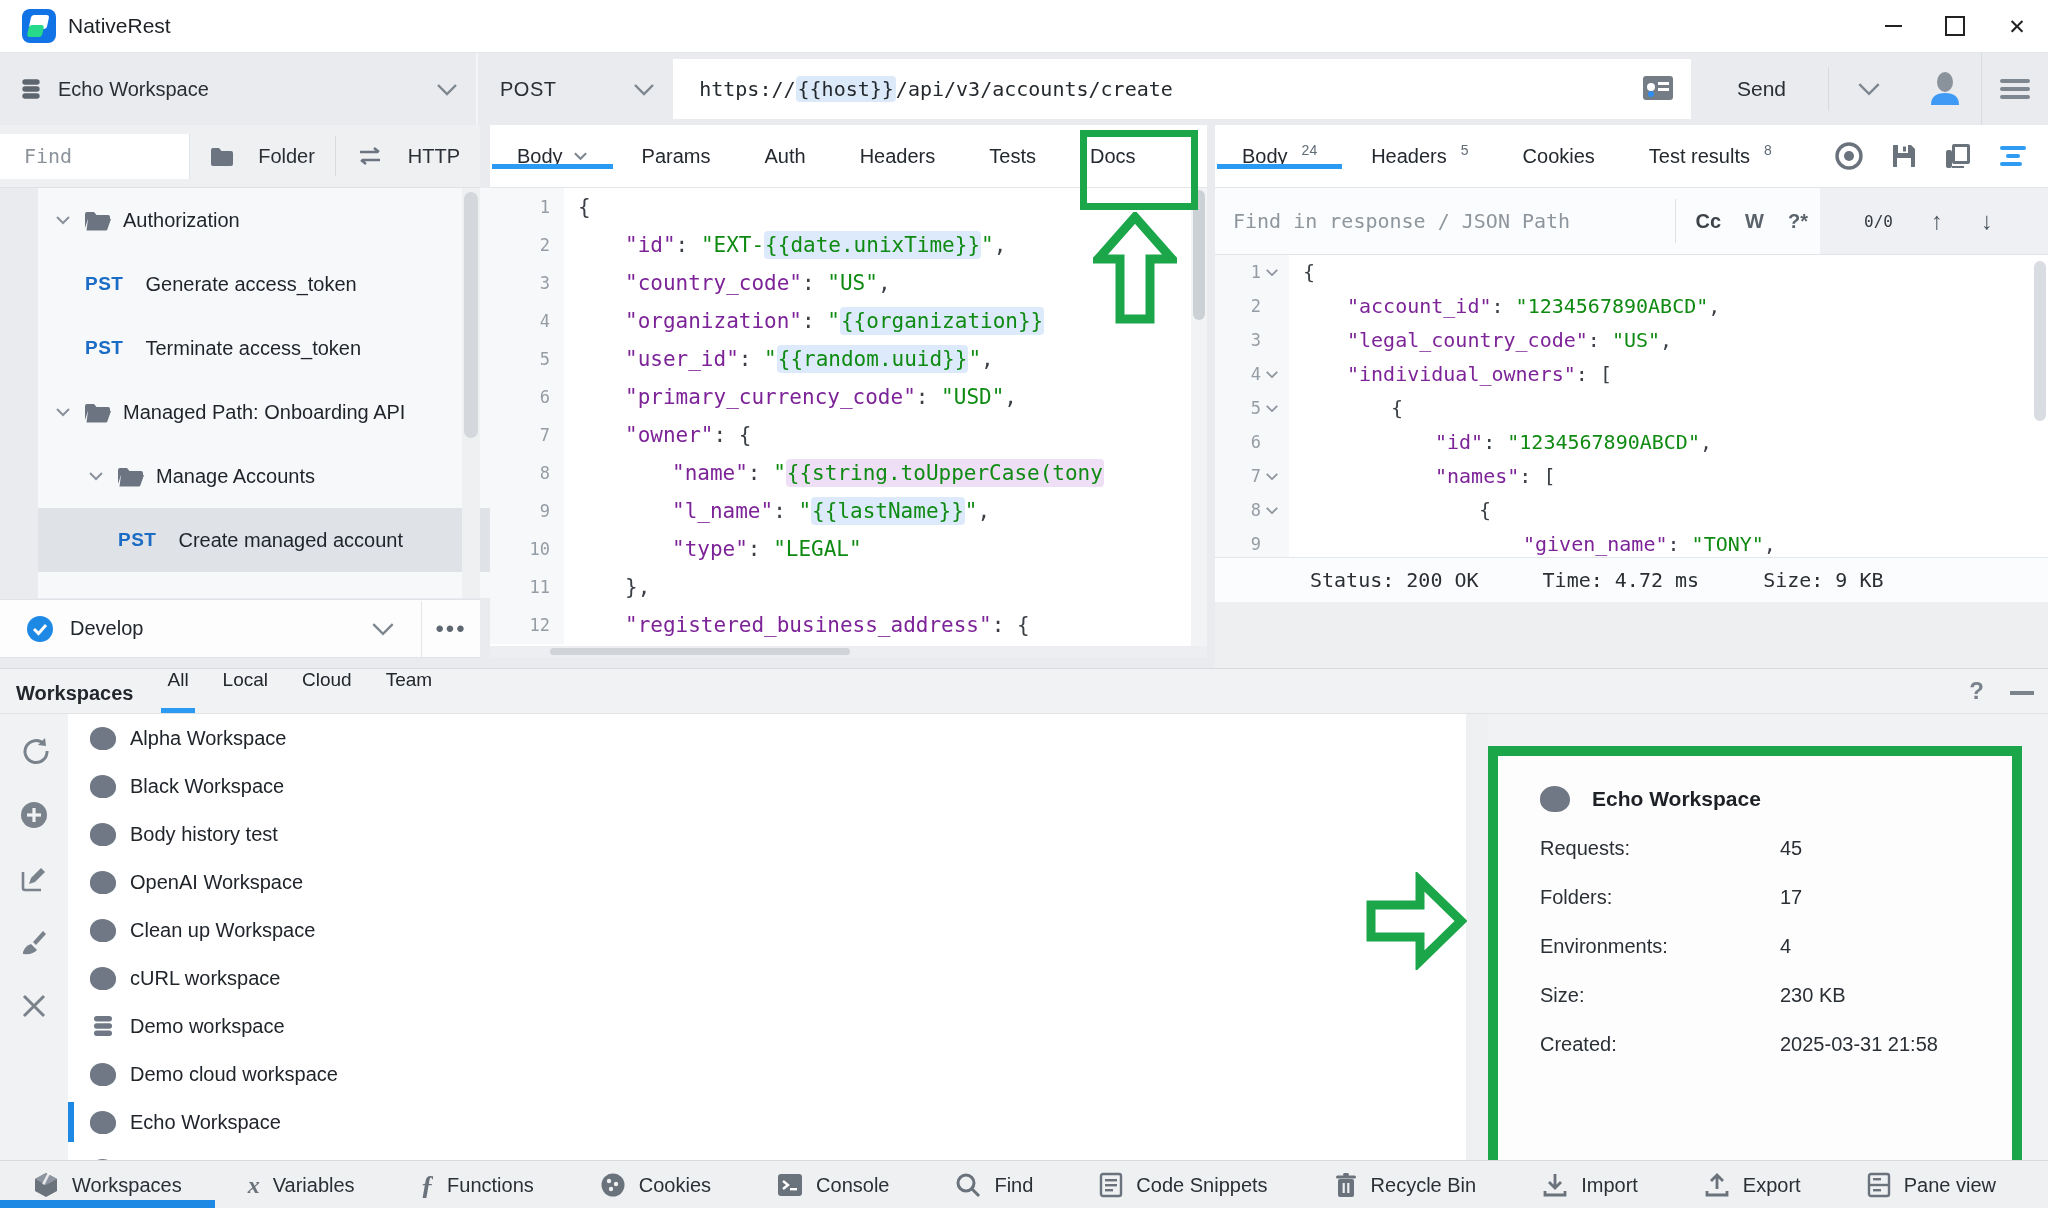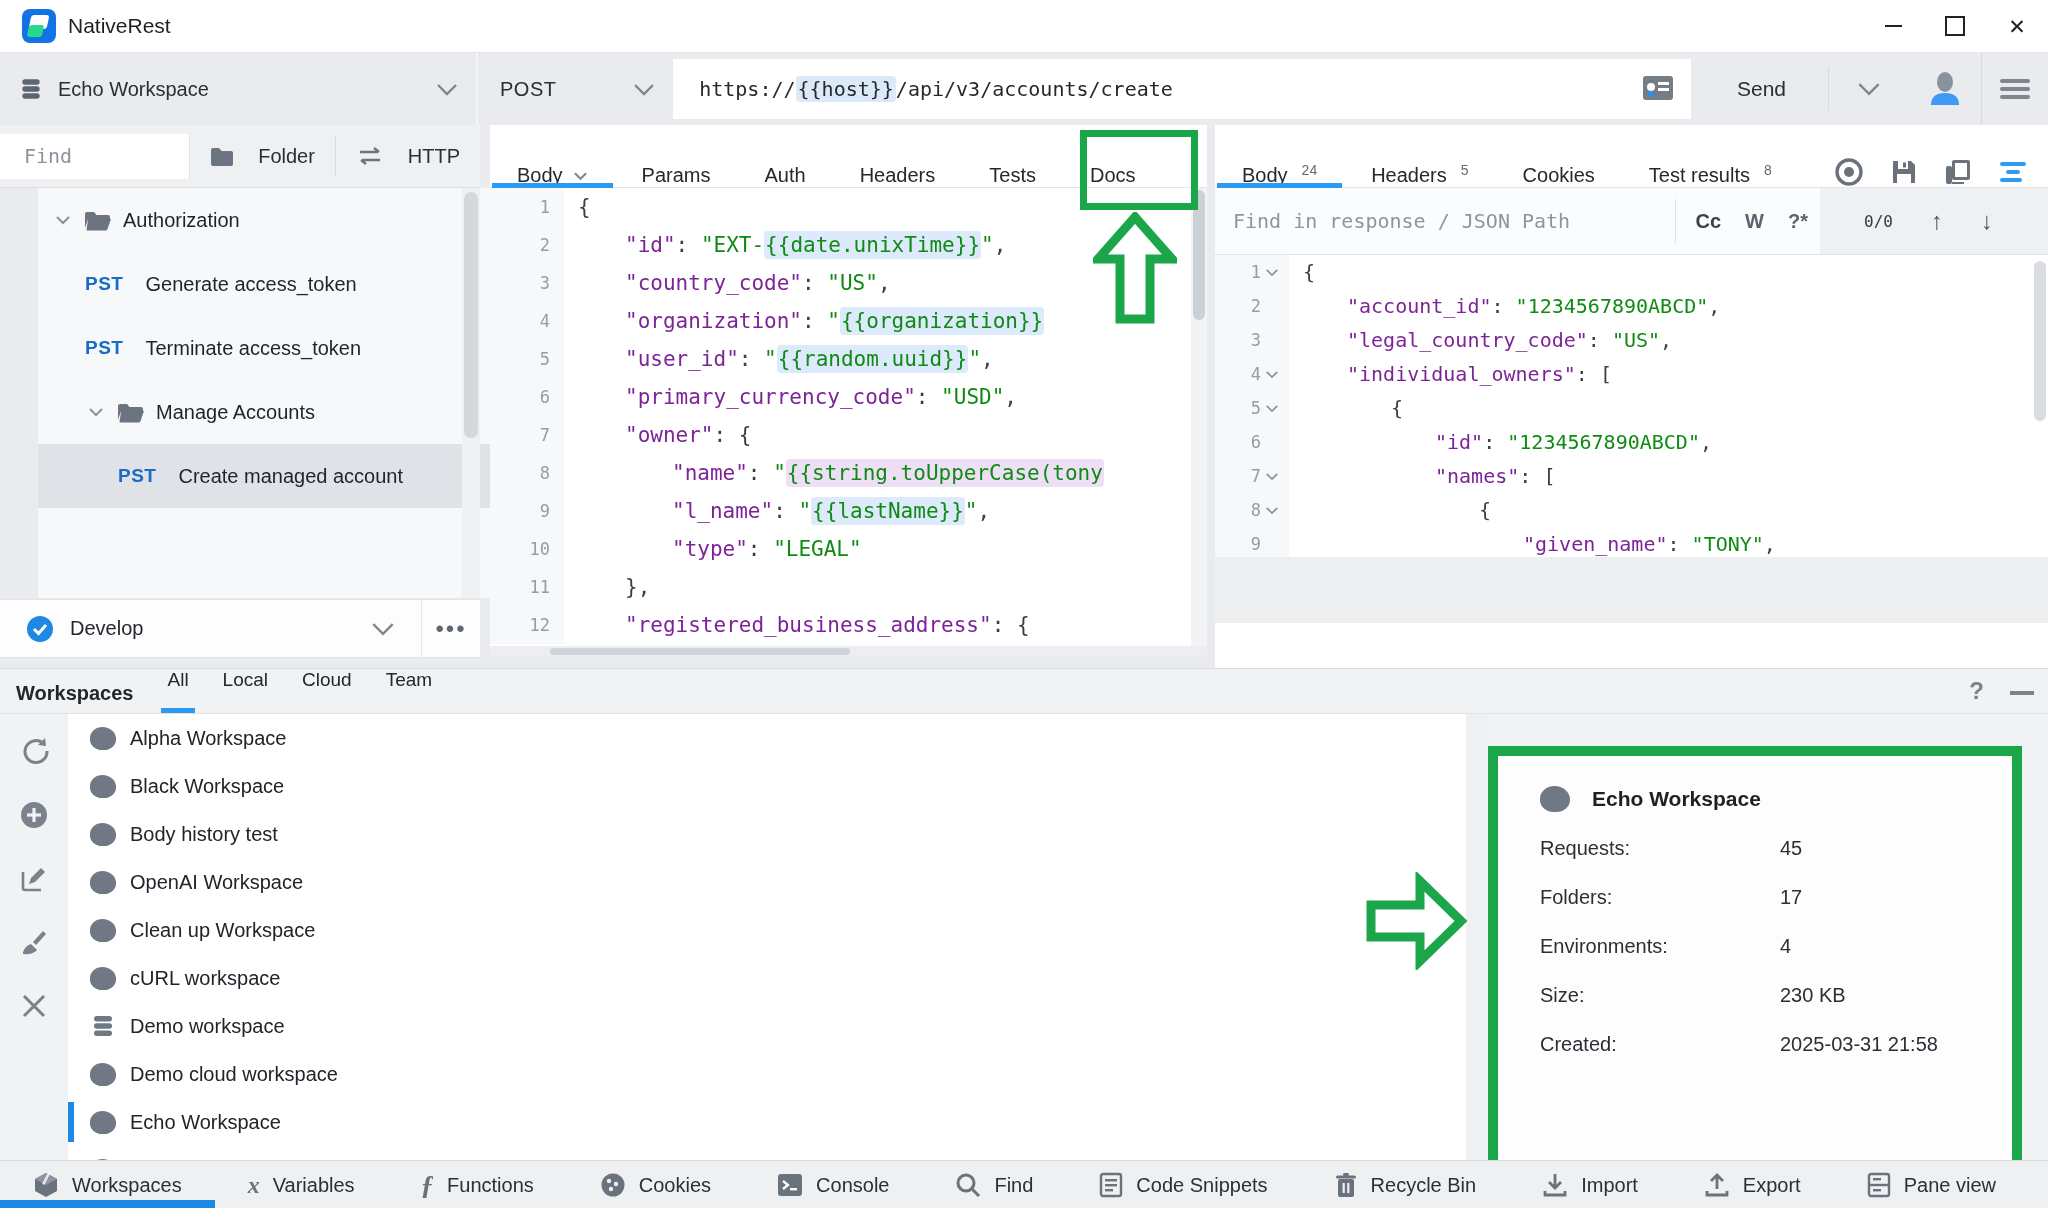--- a/index.html
+++ b/index.html
@@ -52,21 +52,21 @@
   .trow .ficon{margin:0 12px 0 10px;}
   .trow .pst{font-weight:bold;color:#1a6cc4;font-size:19px;letter-spacing:.5px;margin-right:22px;}
   .develop-row{position:absolute;left:0;top:474px;width:480px;height:57px;background:#fdfdfe;border-top:1px solid #e0e3e7;border-bottom:1px solid #e0e3e7;display:flex;align-items:center;}
   .develop-row .lbl{font-size:20px;color:#22272d;margin-left:16px;}
   .dev-chev{margin-left:auto;margin-right:26px;}
   .dev-div{width:1px;height:56px;background:#e3e6e9;}
   .dots{width:58px;text-align:center;color:#5f6770;font-size:24px;letter-spacing:2px;}
   
   .req-panel{position:absolute;left:490px;top:0;width:717px;height:532px;background:#fff;}
   .resp-panel{position:absolute;left:1215px;top:0;width:833px;height:543px;background:#fff;}
-  .tabs{height:62px;border-bottom:1px solid #e3e6e9;display:flex;align-items:flex-end;background:#fff;}
+  .tabs{height:62px;border-bottom:1px solid #e3e6e9;display:flex;align-items:center;background:#fff;}
   .tab{display:flex;align-items:center;padding:0 27px;font-size:20px;color:#24292f;position:relative;gap:10px;}
   .tab.active:after{content:"";position:absolute;left:2px;right:2px;bottom:-1px;height:5px;background:#2b9af3;}
   .tab sup{font-size:14px;color:#5f6b76;margin-left:4px;transform:translateY(-6px);}
   .tab-icons{margin-left:auto;display:flex;align-items:center;gap:26px;padding-right:20px;}
   .code{position:relative;overflow:hidden;font-family:"DejaVu Sans Mono",monospace;}
   #req-code{height:458px;font-size:21px;}
   #req-code .cl{height:38px;line-height:38px;}
   #resp-code{height:302px;font-size:20px;}
   #resp-code .cl{height:34px;line-height:34px;}
   .cl{display:flex;white-space:pre;}
@@ -261,20 +261,35 @@
             <span style="width: 47px; flex: 0 0 auto;"></span>
             <span class="pst">PST</span>
             <span>Generate access_token</span>
           </div>
           <div class="trow">
             <span style="width: 47px; flex: 0 0 auto;"></span>
             <span class="pst">PST</span>
             <span>Terminate access_token</span>
           </div>
           <div class="trow">
+            <span style="width: 14px; flex: 0 0 auto;"></span>
+            <span class="chev">
+              <svg width="16" height="10" viewBox="0 0 16 10">
+                <polyline points="2,2 8,8 14,2" fill="none" stroke="#8a929c" stroke-width="2"></polyline>
+              </svg>
+            </span>
+            <span class="ficon">
+              <svg width="27" height="21" viewBox="0 0 27 21">
+                <path d="M1 4 a2 2 0 0 1 2-2 h7 l2.5 3 H24 a2 2 0 0 1 2 2 v2 H4 L1 18 z" fill="#6b7480"></path>
+                <path d="M4 9 h23 l-3.5 10 a2 2 0 0 1 -2 1.5 H2.5 z" fill="#6b7480"></path>
+              </svg>
+            </span>
+            <span>Managed Path: Onboarding API</span>
+          </div>
+          <div class="trow">
             <span style="width: 47px; flex: 0 0 auto;"></span>
             <span class="chev">
               <svg width="16" height="10" viewBox="0 0 16 10">
                 <polyline points="2,2 8,8 14,2" fill="none" stroke="#8a929c" stroke-width="2"></polyline>
               </svg>
             </span>
             <span class="ficon">
               <svg width="27" height="21" viewBox="0 0 27 21">
                 <path d="M1 4 a2 2 0 0 1 2-2 h7 l2.5 3 H24 a2 2 0 0 1 2 2 v2 H4 L1 18 z" fill="#6b7480"></path>
                 <path d="M4 9 h23 l-3.5 10 a2 2 0 0 1 -2 1.5 H2.5 z" fill="#6b7480"></path>
@@ -440,20 +455,25 @@
           <div class="cl"><span class="gut"><span>7</span><span class="fold"><svg width="14" height="9" viewBox="0 0 16 10">
                   <polyline points="2,2 8,8 14,2" fill="none" stroke="#8a929c" stroke-width="2"></polyline>
                 </svg></span></span><span class="codeline" style="padding-left: 146px;"><span class="tk-k">"names"</span><span class="tk-p">: </span><span class="tk-p">[</span></span></div>
           <div class="cl"><span class="gut"><span>8</span><span class="fold"><svg width="14" height="9" viewBox="0 0 16 10">
                   <polyline points="2,2 8,8 14,2" fill="none" stroke="#8a929c" stroke-width="2"></polyline>
                 </svg></span></span><span class="codeline" style="padding-left: 190px;"><span class="tk-p">{</span></span></div>
           <div class="cl"><span class="gut"><span>9</span><span class="fold" style="visibility: hidden;"><svg width="14" height="9" viewBox="0 0 16 10">
                   <polyline points="2,2 8,8 14,2" fill="none" stroke="#8a929c" stroke-width="2"></polyline>
                 </svg></span></span><span class="codeline" style="padding-left: 234px;"><span class="tk-k">"given_name"</span><span class="tk-p">: </span><span class="tk-s">"TONY"</span><span class="tk-p">,</span></span></div>
         </div>
+      <div class="statusrow">
+        <span>Status: 200 OK</span>
+        <span>Time: 4.72 ms</span>
+        <span>Size: 9 KB</span>
+      </div>
       <div class="resp-filler"></div>
       <div class="resp-vscroll"></div>
     </div>
   </div>
 
   <div class="ws-section">
     <div class="ws-header">
       <span class="ws-title">Workspaces</span>
       <span id="ws-tabs" style="display:flex;height:100%">
           <span class="ws-tab active">All</span>

